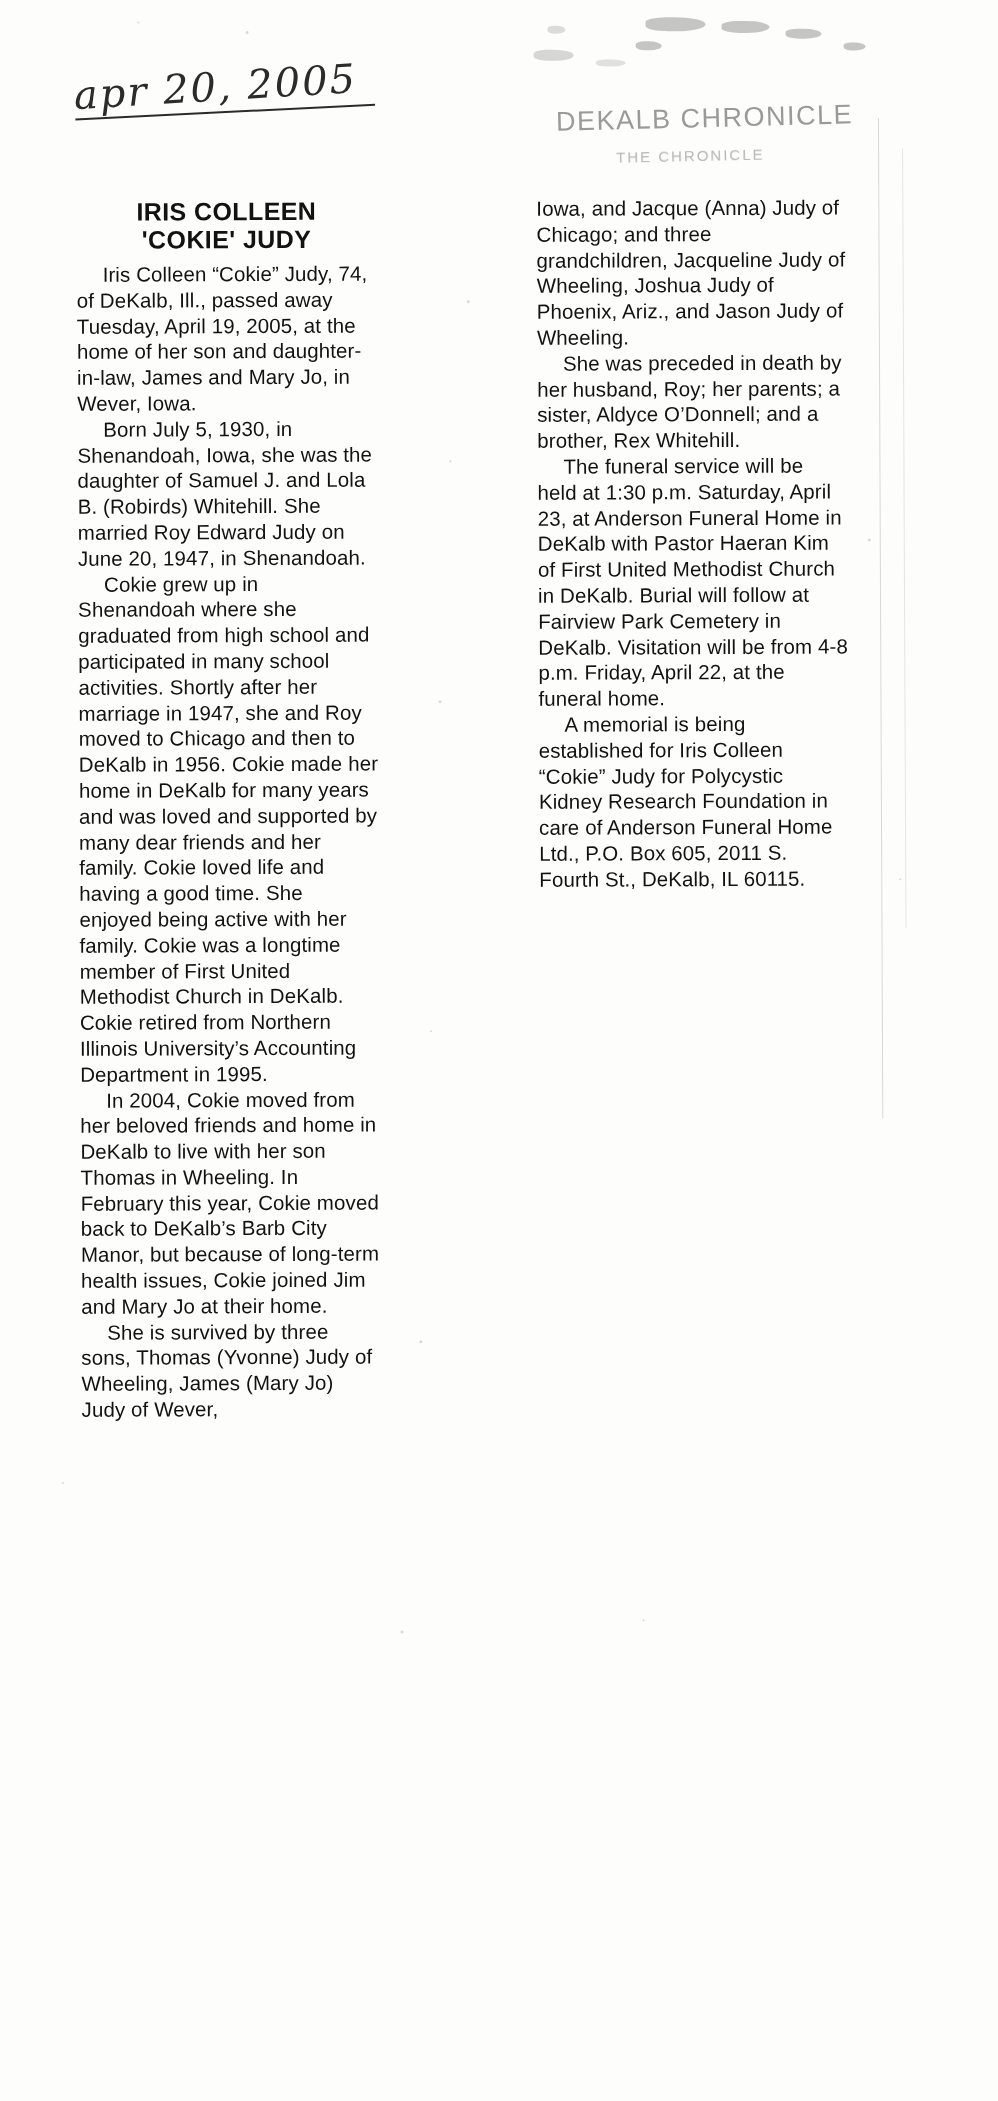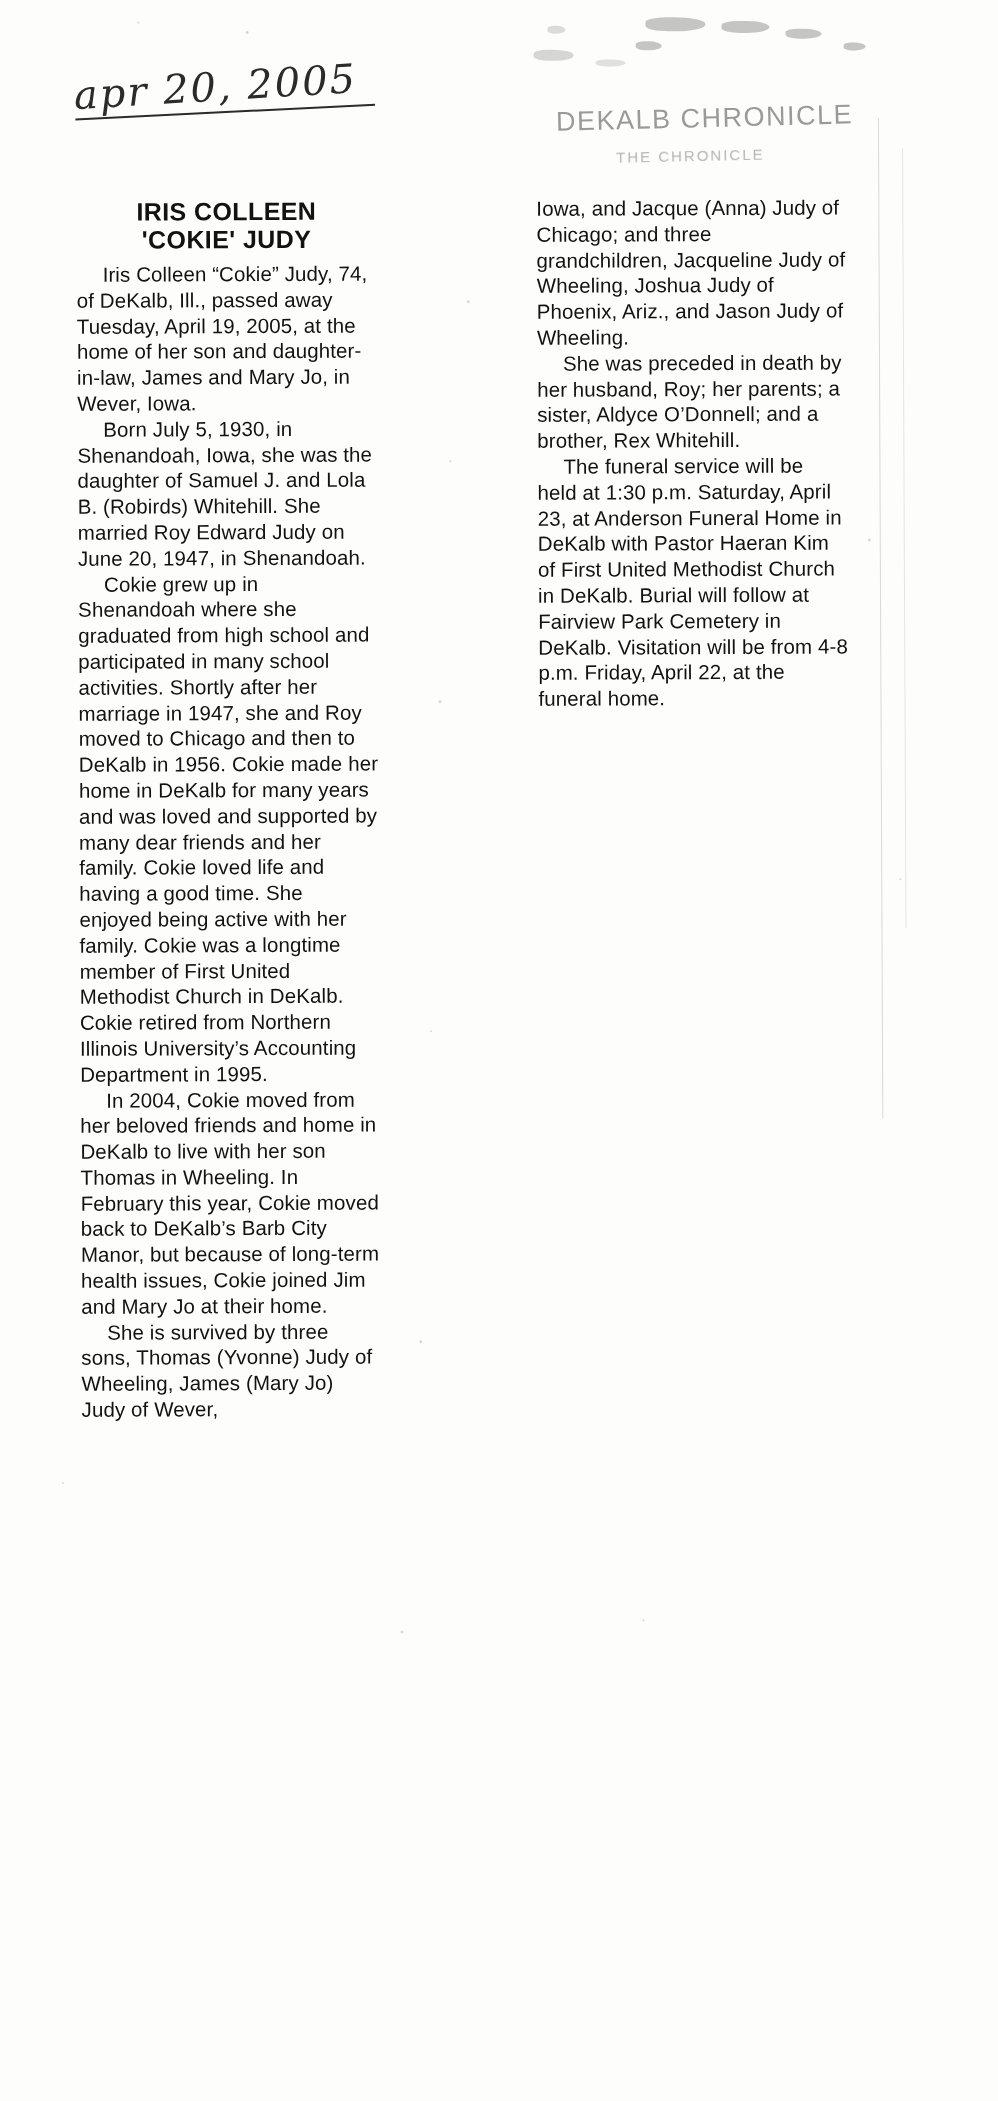--- a/index.html
+++ b/index.html
@@ -195,16 +195,17 @@
       <p class="para">Born July 5, 1930, in Shenandoah, Iowa, she was the daughter of Samuel J. and Lola B. (Robirds) Whitehill. She married Roy Edward Judy on June 20, 1947, in Shenandoah.</p>
       <p class="para">Cokie grew up in Shenandoah where she graduated from high school and participated in many school activities. Shortly after her marriage in 1947, she and Roy moved to Chicago and then to DeKalb in 1956. Cokie made her home in DeKalb for many years and was loved and supported by many dear friends and her family. Cokie loved life and having a good time. She enjoyed being active with her family. Cokie was a longtime member of First United Methodist Church in DeKalb. Cokie retired from Northern Illinois University’s Accounting Department in 1995.</p>
       <p class="para">In 2004, Cokie moved from her beloved friends and home in DeKalb to live with her son Thomas in Wheeling. In February this year, Cokie moved back to DeKalb’s Barb City Manor, but because of long-term health issues, Cokie joined Jim and Mary Jo at their home.</p>
       <p class="para">She is survived by three sons, Thomas (Yvonne) Judy of Wheeling, James (Mary Jo) Judy of Wever,</p>
     </div>
 
     <div class="col col-right">
       <p class="para noindent">Iowa, and Jacque (Anna) Judy of Chicago; and three grandchildren, Jacqueline Judy of Wheeling, Joshua Judy of Phoenix, Ariz., and Jason Judy of Wheeling.</p>
       <p class="para">She was preceded in death by her husband, Roy; her parents; a sister, Aldyce O’Donnell; and a brother, Rex Whitehill.</p>
       <p class="para">The funeral service will be held at 1:30 p.m. Saturday, April 23, at Anderson Funeral Home in DeKalb with Pastor Haeran Kim of First United Methodist Church in DeKalb. Burial will follow at Fairview Park Cemetery in DeKalb. Visitation will be from 4-8 p.m. Friday, April 22, at the funeral home.</p>
+      <p class="para">A memorial is being established for Iris Colleen “Cokie” Judy for Polycystic Kidney Research Foundation in care of Anderson Funeral Home Ltd., P.O. Box 605, 2011 S. Fourth St., DeKalb, IL 60115.</p>
     </div>
 
   </div>
 </div>
 
 </body></html>

